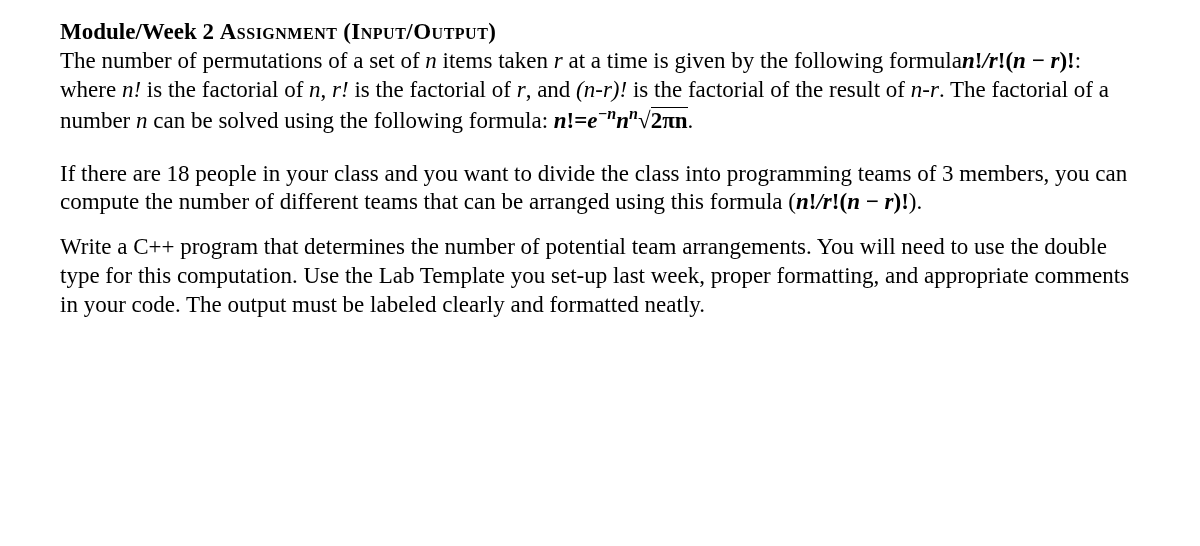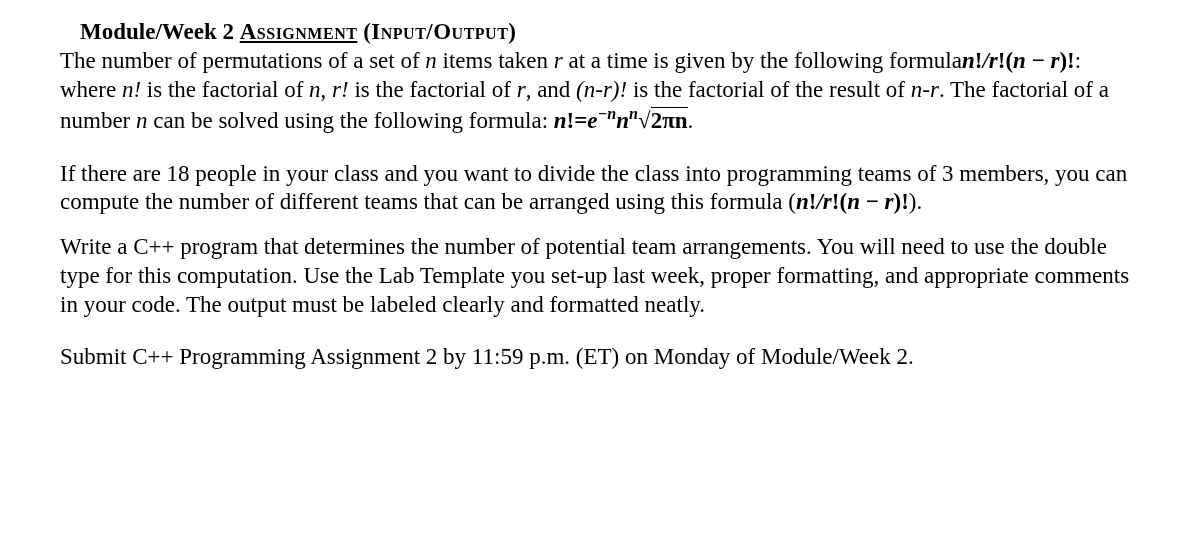--- a/index.html
+++ b/index.html
@@ -15,44 +15,42 @@
     font-family: "Times New Roman", Times, serif;
     font-size: 23px;
     line-height: 1.25;
     color: #000;
   }
   .title-line {
     font-weight: bold;
   }
   .title-line .module {
     font-variant: normal;
-    margin-left: 20px;
   }
   .title-line .assignment {
     font-variant: small-caps;
     letter-spacing: 0.5px;
-    text-decoration: underline;
   }
   .title-line .paren {
     font-variant: small-caps;
     letter-spacing: 0.5px;
   }
   p {
     margin: 0 0 20px 0;
     font-size: 23px;
   }
   .para1 {
     margin-top: 0;
     margin-bottom: 24px;
   }
   .para2 {
     margin-bottom: 16px;
   }
   .para3 {
-    margin-bottom: 24px;
+    margin-bottom: 8px;
   }
   .para4 {
     margin-bottom: 0;
   }
   .ital {
     font-style: italic;
   }
   .sup-n {
     font-size: 0.7em;
     vertical-align: super;
@@ -80,17 +78,14 @@
   </p>
 
   <p class="para2">
     <span>If there are 18 people in your class and you want to divide the class into programming teams of 3 members, you can compute the number of different teams that can be arranged using this formula (</span><span class="formula"><span>n</span><span class="upright">!</span><span>/</span><span>r</span><span class="upright">!</span><span class="upright">(</span><span>n</span><span class="upright"> − </span><span>r</span><span class="upright">)</span><span class="upright">!</span></span><span>).</span>
   </p>
 
   <p class="para3">
     <span>Write a C++ program that determines the number of potential team arrangements. You will need to use the double type for this computation. Use the Lab Template you set-up last week, proper formatting, and appropriate comments in your code. The output must be labeled clearly and formatted neatly.</span>
   </p>
 
-  <p class="para4">
-    <span>Submit C++ Programming Assignment 2 by 11:59 p.m. (ET) on Monday of Module/Week 2.</span>
-  </p>
 
 </div>
 
 </body></html>

